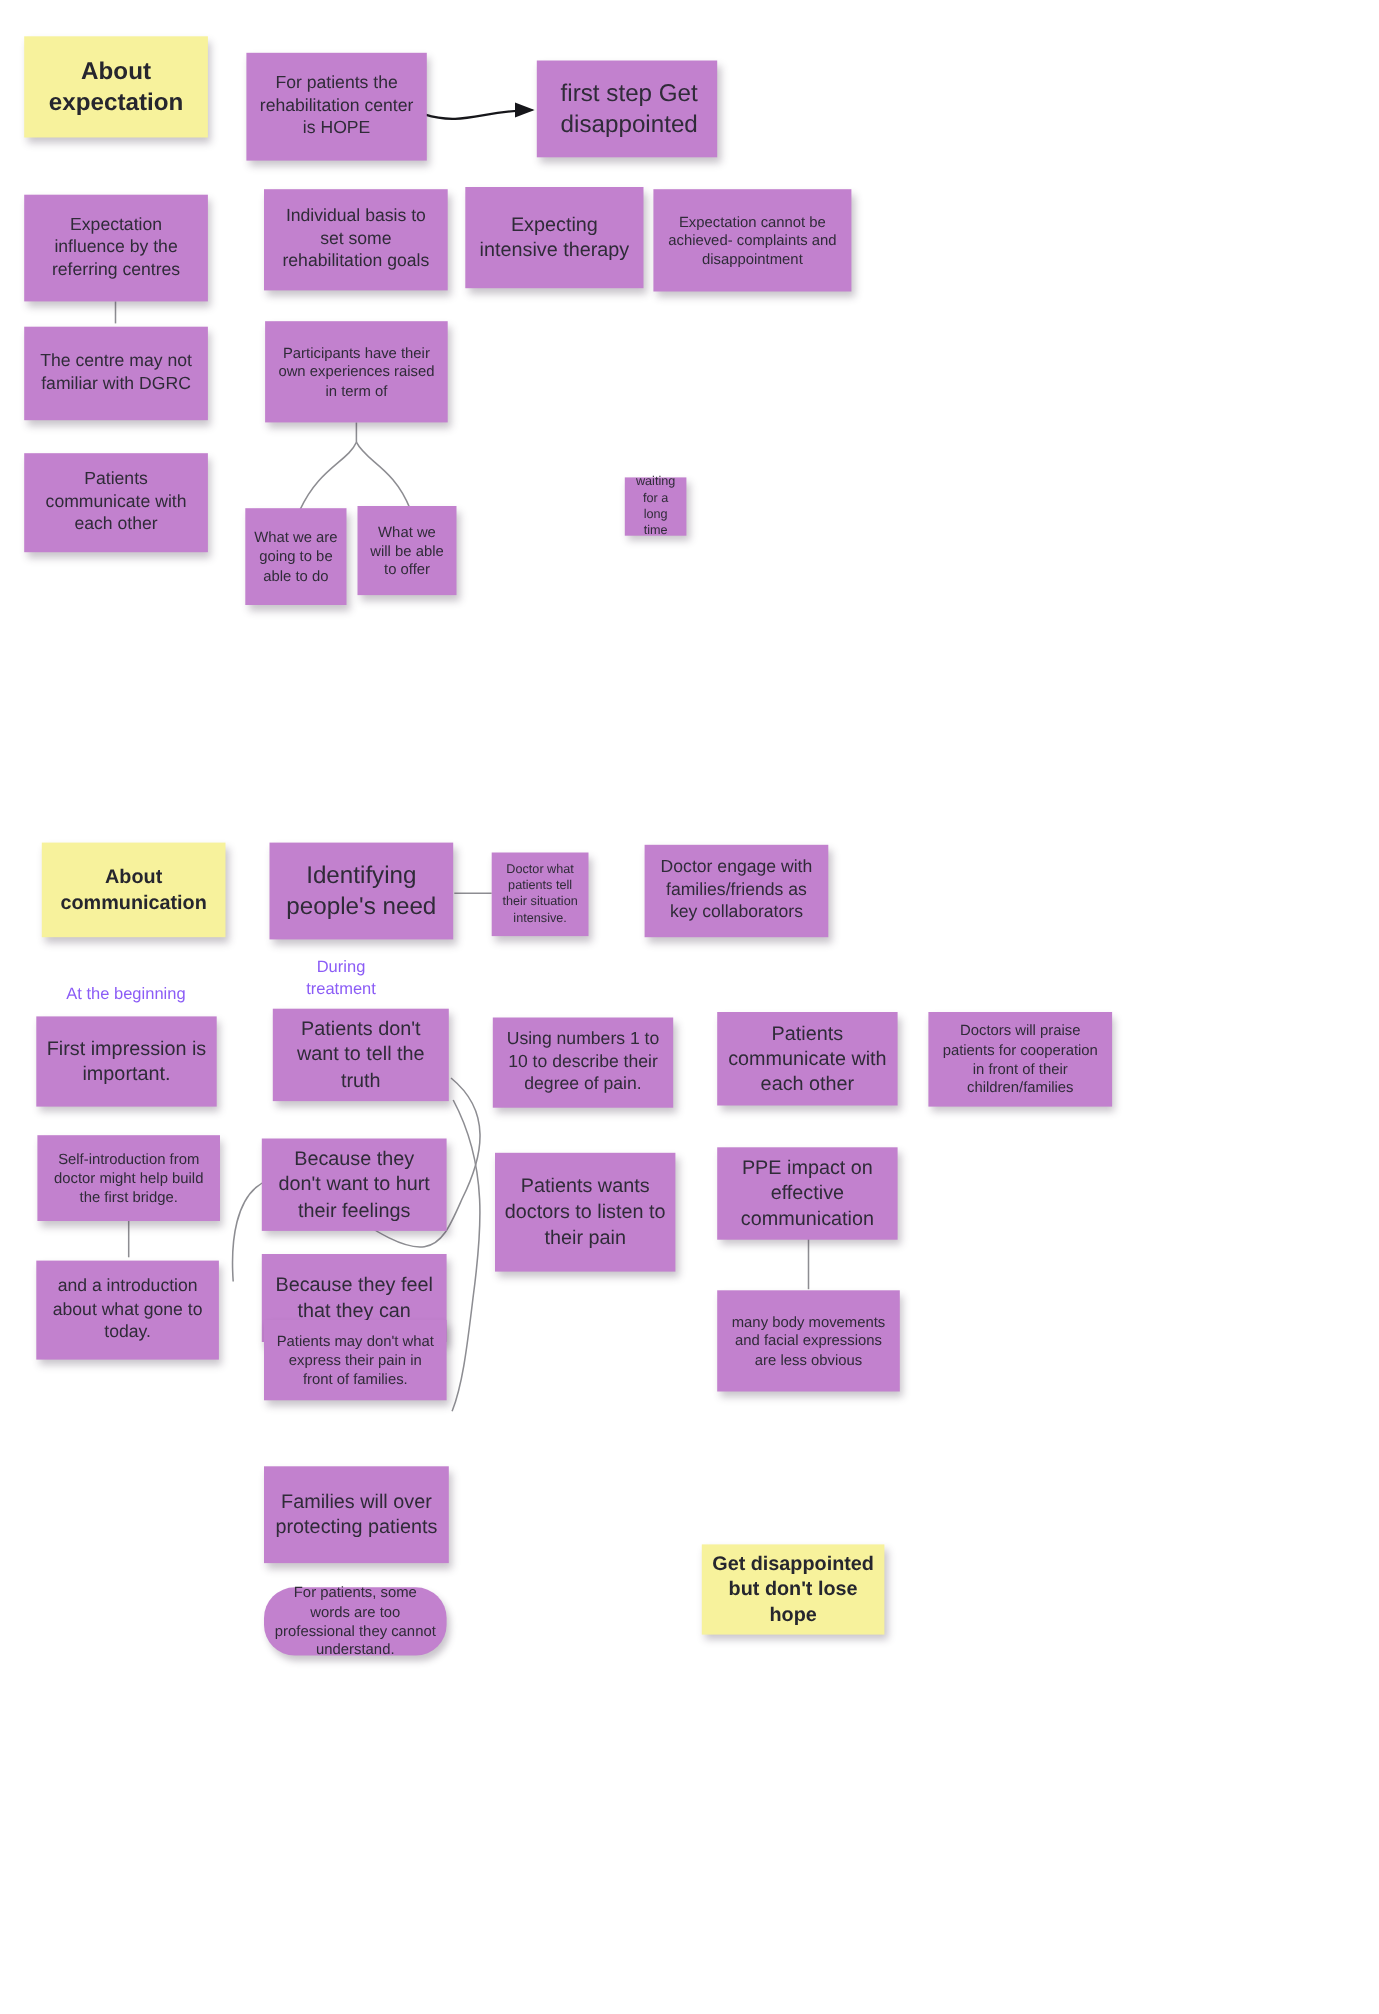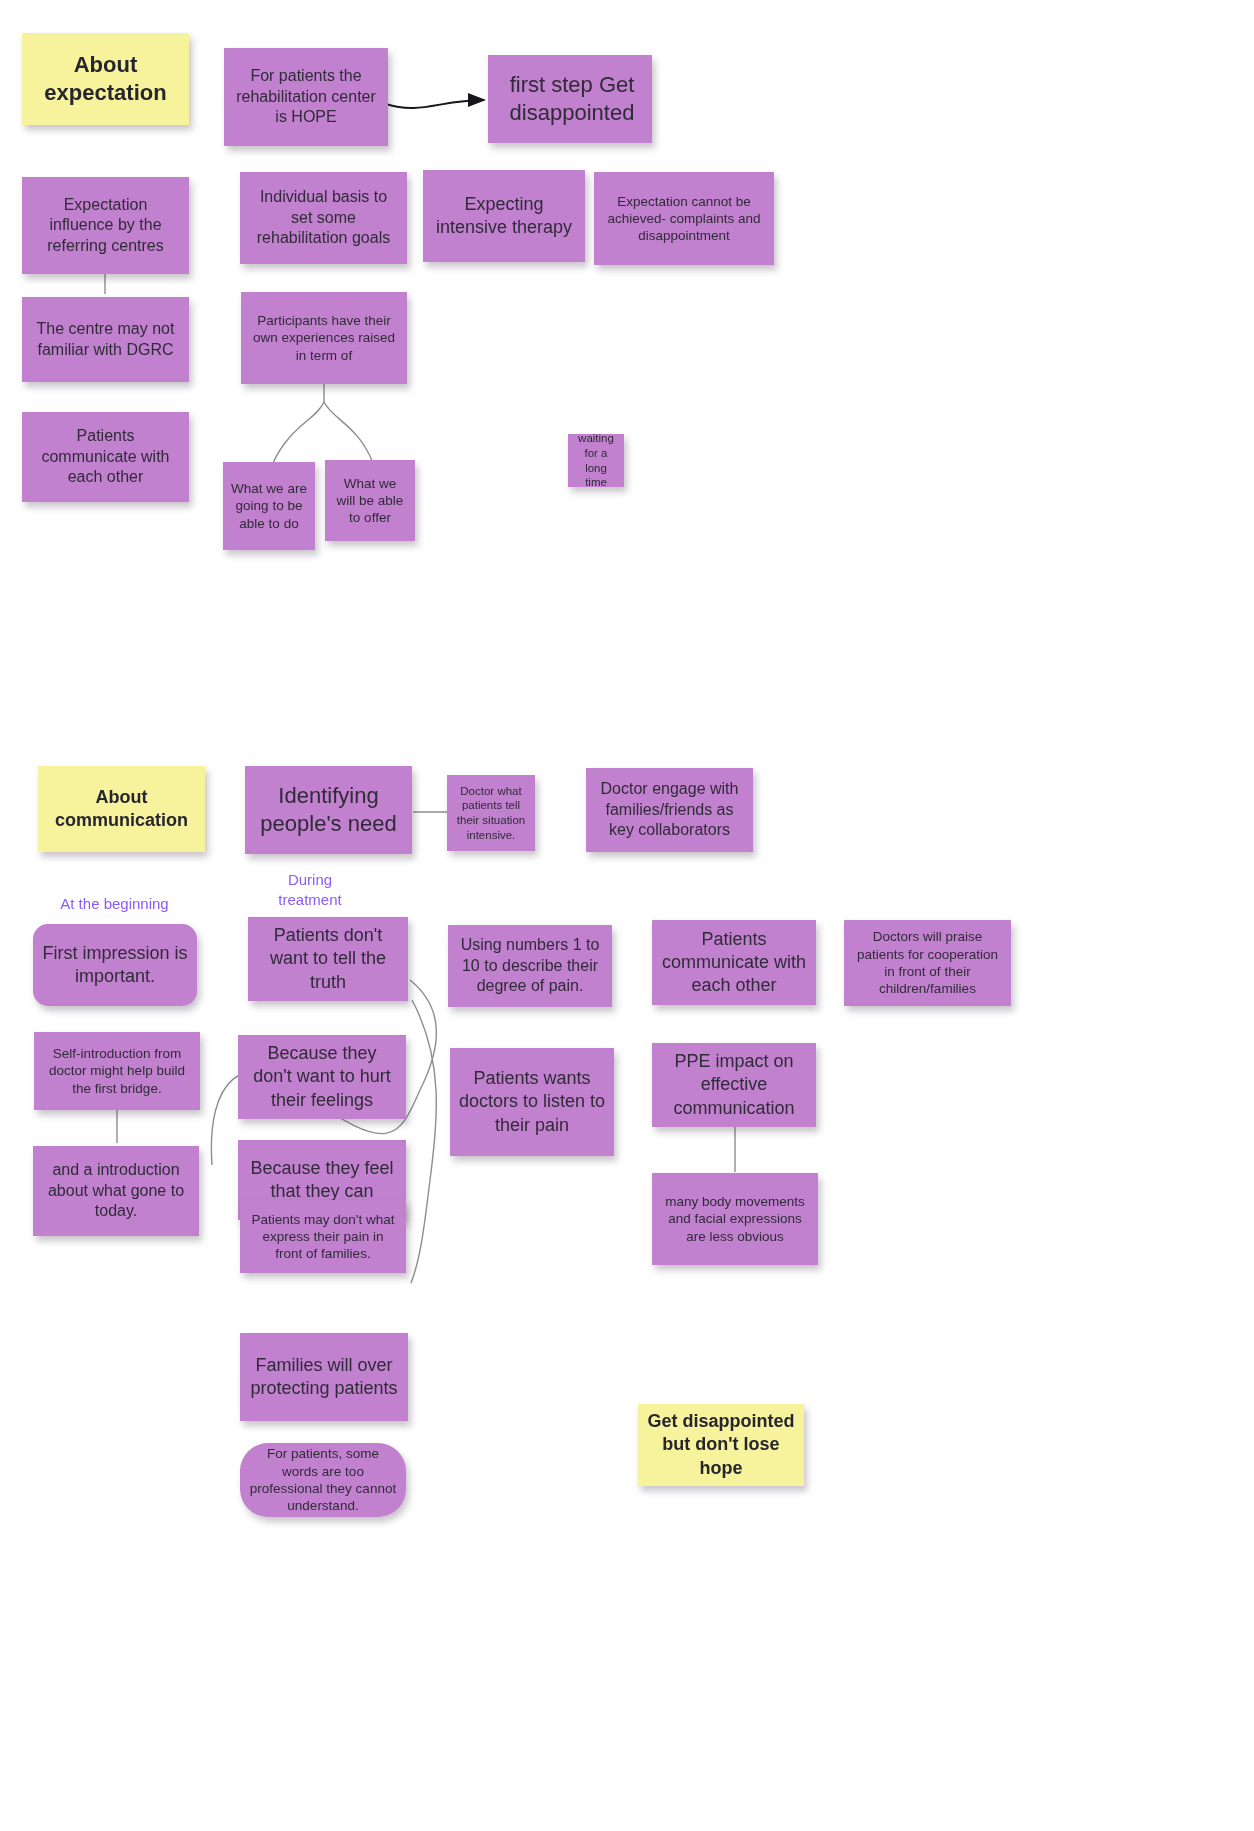--- a/index.html
+++ b/index.html
@@ -116,21 +116,21 @@
 
   <div class="note purple t-xs" style="left:447px;top:775px;width:88px;height:76px;">Doctor what patients tell their situation intensive.</div>
 
   <div class="note purple t-md" style="left:586px;top:768px;width:167px;height:84px;">Doctor engage with families/friends as key collaborators</div>
 
   <div class="caption" style="left:32px;top:894px;width:165px;">At the beginning</div>
 
   <div class="caption" style="left:230px;top:870px;width:160px;">During
 treatment</div>
 
-  <div class="note purple t-lg" style="left:33px;top:924px;width:164px;height:82px;border-radius:15px;">First impression is important.</div>
+  <div class="note purple t-lg" style="left:33px;top:924px;width:164px;height:82px;">First impression is important.</div>
 
   <div class="note purple t-lg" style="left:248px;top:917px;width:160px;height:84px;">Patients don't want to tell the truth</div>
 
   <div class="note purple t-md" style="left:448px;top:925px;width:164px;height:82px;">Using numbers 1 to 10 to describe their degree of pain.</div>
 
   <div class="note purple t-lg" style="left:652px;top:920px;width:164px;height:85px;">Patients communicate with each other</div>
 
   <div class="note purple t-sm" style="left:844px;top:920px;width:167px;height:86px;">Doctors will praise patients for cooperation in front of their children/families</div>
 
   <div class="note purple t-sm" style="left:34px;top:1032px;width:166px;height:78px;">Self-introduction from doctor might help build the first bridge.</div>
@@ -144,17 +144,17 @@
   <div class="note purple t-md" style="left:33px;top:1146px;width:166px;height:90px;">and a introduction about what gone to today.</div>
 
   <div class="note purple t-lg" style="left:238px;top:1140px;width:168px;height:80px;">Because they feel that they can</div>
 
   <div class="note purple t-sm" style="left:652px;top:1173px;width:166px;height:92px;">many  body movements and facial expressions are less obvious</div>
 
   <div class="note purple t-sm" style="left:240px;top:1200px;width:166px;height:73px;">Patients may don't what express their pain in front of families.</div>
 
   <div class="note purple t-lg" style="left:240px;top:1333px;width:168px;height:88px;">Families will over protecting patients</div>
 
-  <div class="note purple t-sm" style="left:240px;top:1443px;width:166px;height:74px;border-radius:28px;">For patients, some words are too professional they cannot understand.</div>
+  <div class="note purple t-sm" style="left:240px;top:1443px;width:166px;height:62px;border-radius:28px;">For patients, some words are too professional they cannot understand.</div>
 
   <div class="note yellow t-lg" style="left:638px;top:1404px;width:166px;height:82px;">Get disappointed but don't lose hope</div>
 
 </div>
 
 </body></html>

